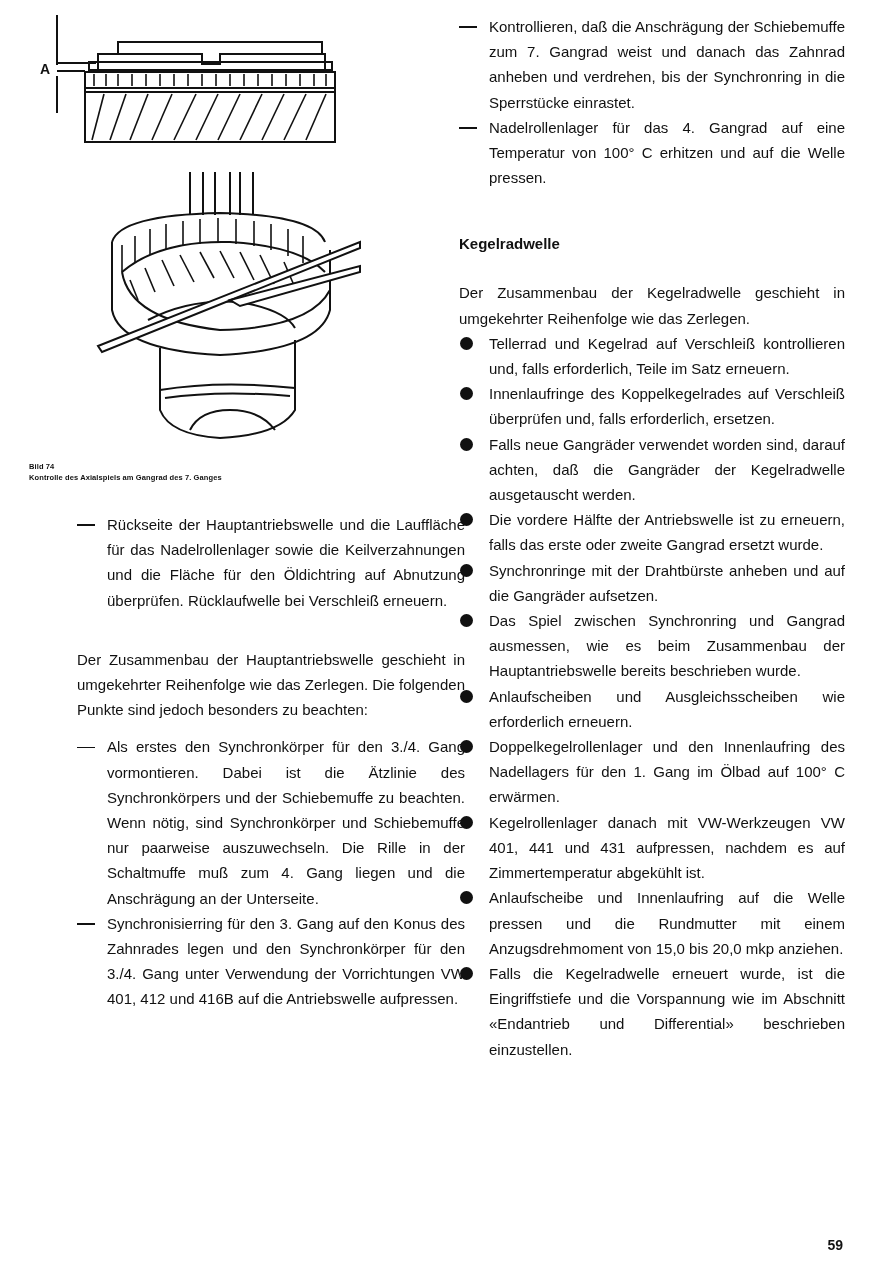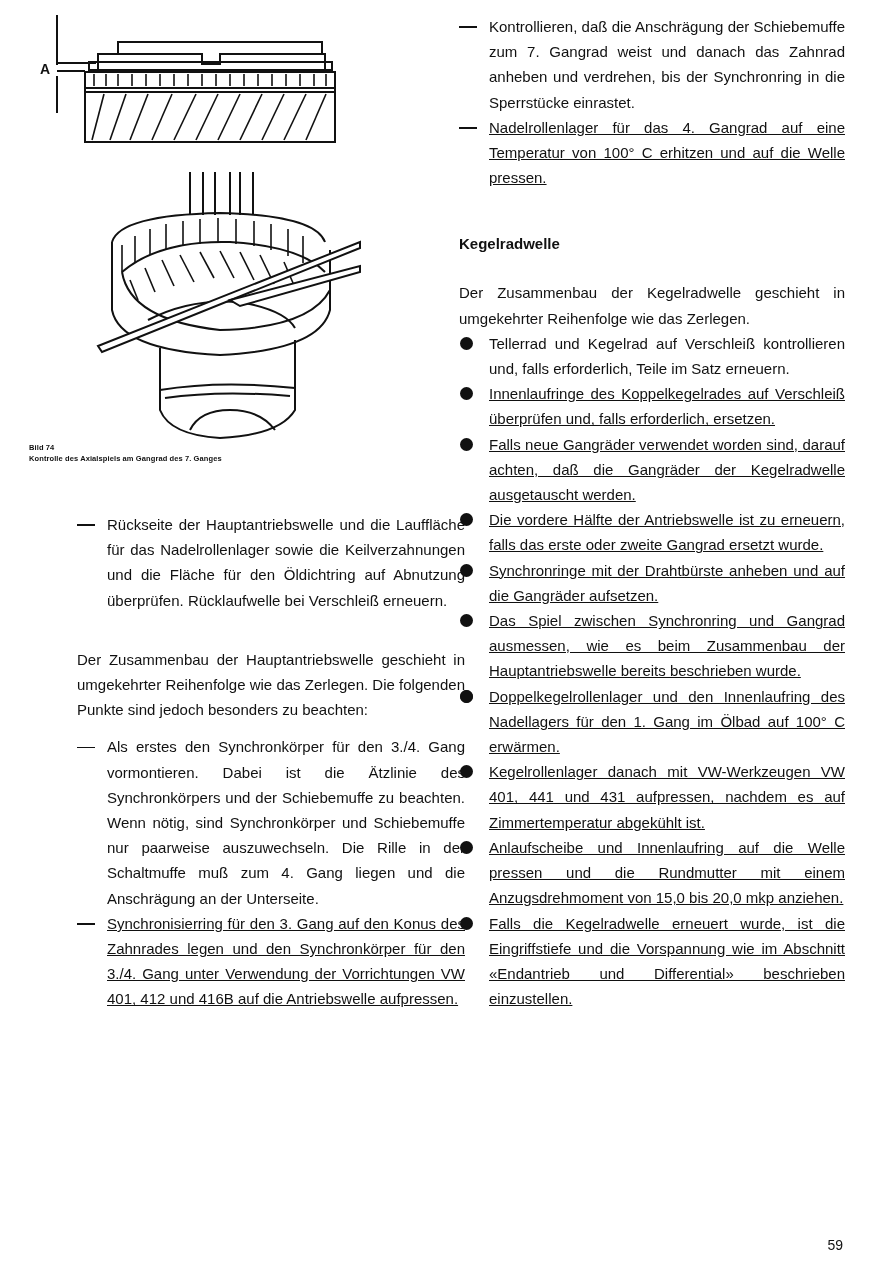--- a/index.html
+++ b/index.html
@@ -3,34 +3,34 @@
 <meta charset="utf-8">
 <style>
   html, body { margin: 0; padding: 0; background: #ffffff; }
   body {
     width: 876px; height: 1274px; position: relative; overflow: hidden;
     font-family: "Liberation Sans", "DejaVu Sans", sans-serif;
     color: #111;
   }
   .figure { position: absolute; left: 40px; top: 10px; width: 340px; height: 430px; }
   .figure svg { display: block; }
-  .caption { position: absolute; left: 29px; top: 442px; width: 300px; font-size: 7.5px; font-weight: bold; line-height: 11px; letter-spacing: 0.1px; }
+  .caption { position: absolute; left: 29px; top: 461px; width: 300px; font-size: 7.5px; font-weight: bold; line-height: 11px; letter-spacing: 0.1px; }
   .col { position: absolute; font-size: 15px; line-height: 25.2px; }
   .col-left { left: 29px; top: 512px; width: 388px; margin-left: 48px; }
   .col-right { left: 459px; top: 14px; width: 386px; }
   .item { position: relative; padding-left: 30px; text-align: justify; text-align-last: left; }
   .item .marker { position: absolute; left: 0; top: 0; width: 30px; }
   .item .dash { display: inline-block; width: 18px; height: 1.6px; background: #111; vertical-align: middle; position: relative; top: -1px; }
   .item .dot { display: inline-block; width: 13px; height: 13px; border-radius: 50%; background: #111; position: relative; top: 1px; left: 1px; }
   .para { text-align: justify; text-align-last: left; }
   .gap-lg { height: 28px; }
   .gap-md { height: 14px; }
   .heading { font-size: 15px; font-weight: bold; line-height: 24px; margin-top: 42px; margin-bottom: 24px; }
-  .page-num { position: absolute; right: 33px; top: 1237px; font-size: 14px; font-weight: normal; }
-  .item + .item { margin-top: 0; text-decoration: underline; }
+  .page-num { position: absolute; right: 33px; top: 1237px; font-size: 14px; font-weight: bold; }
+  .item + .item { margin-top: 0; }
 </style>
 </head>
 <body>
 
 <div class="figure">
   <svg width="340" height="430" viewBox="0 0 340 430">
     <g fill="none" stroke="#111" stroke-width="2">
 
       <polyline points="78,44 78,32 282,32 282,44"></polyline>
       <polyline points="58,60 58,44 162,44 162,54 180,54 180,44 285,44 285,60"></polyline>
@@ -162,21 +162,21 @@
 
   <div class="para">Der Zusammenbau der Kegelradwelle geschieht in umgekehrter Reihenfolge wie das Zerlegen.</div>
 
   <div id="bullet-list">
     <div class="item"><span class="marker"><span class="dot"></span></span><span>Tellerrad und Kegelrad auf Verschleiß kontrollieren und, falls erforderlich, Teile im Satz erneuern.</span></div>
     <div class="item"><span class="marker"><span class="dot"></span></span><span>Innenlaufringe des Koppelkegelrades auf Verschleiß überprüfen und, falls erforderlich, ersetzen.</span></div>
     <div class="item"><span class="marker"><span class="dot"></span></span><span>Falls neue Gangräder verwendet worden sind, darauf achten, daß die Gangräder der Kegelradwelle ausgetauscht werden.</span></div>
     <div class="item"><span class="marker"><span class="dot"></span></span><span>Die vordere Hälfte der Antriebswelle ist zu erneuern, falls das erste oder zweite Gangrad ersetzt wurde.</span></div>
     <div class="item"><span class="marker"><span class="dot"></span></span><span>Synchronringe mit der Drahtbürste anheben und auf die Gangräder aufsetzen.</span></div>
     <div class="item"><span class="marker"><span class="dot"></span></span><span>Das Spiel zwischen Synchronring und Gangrad ausmessen, wie es beim Zusammenbau der Hauptantriebswelle bereits beschrieben wurde.</span></div>
-    <div class="item"><span class="marker"><span class="dot"></span></span></div>
+    <div class="item"><span class="marker"><span class="dot"></span></span><span>Anlaufscheiben und Ausgleichsscheiben wie erforderlich erneuern.</span></div>
     <div class="item"><span class="marker"><span class="dot"></span></span><span>Doppelkegelrollenlager und den Innenlaufring des Nadellagers für den 1. Gang im Ölbad auf 100° C erwärmen.</span></div>
     <div class="item"><span class="marker"><span class="dot"></span></span><span>Kegelrollenlager danach mit VW-Werkzeugen VW 401, 441 und 431 aufpressen, nachdem es auf Zimmertemperatur abgekühlt ist.</span></div>
     <div class="item"><span class="marker"><span class="dot"></span></span><span>Anlaufscheibe und Innenlaufring auf die Welle pressen und die Rundmutter mit einem Anzugsdrehmoment von 15,0 bis 20,0 mkp anziehen.</span></div>
     <div class="item"><span class="marker"><span class="dot"></span></span><span>Falls die Kegelradwelle erneuert wurde, ist die Eingriffstiefe und die Vorspannung wie im Abschnitt «Endantrieb und Differential» beschrieben einzustellen.</span></div>
   </div>
 </div>
 
 <div class="page-num">59</div>
 
 </body></html>

